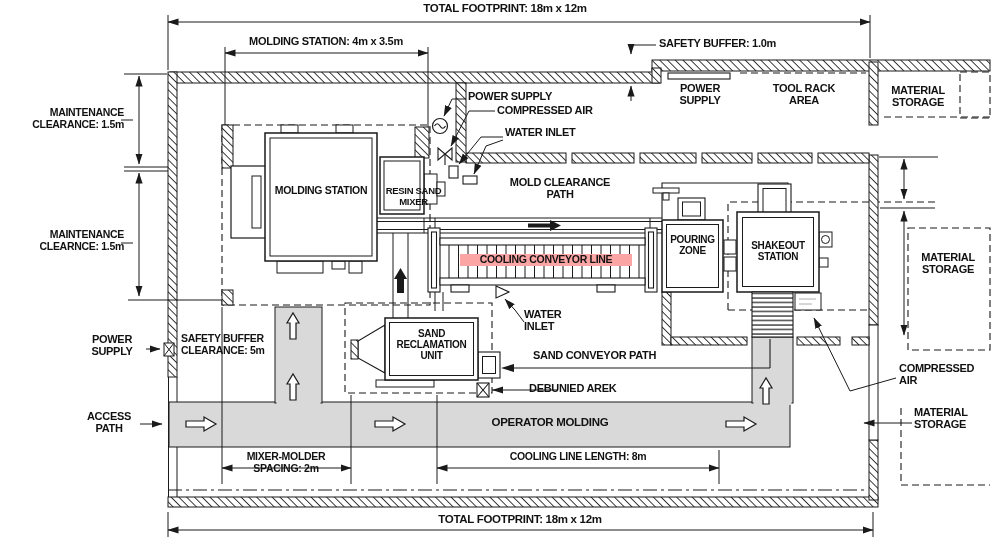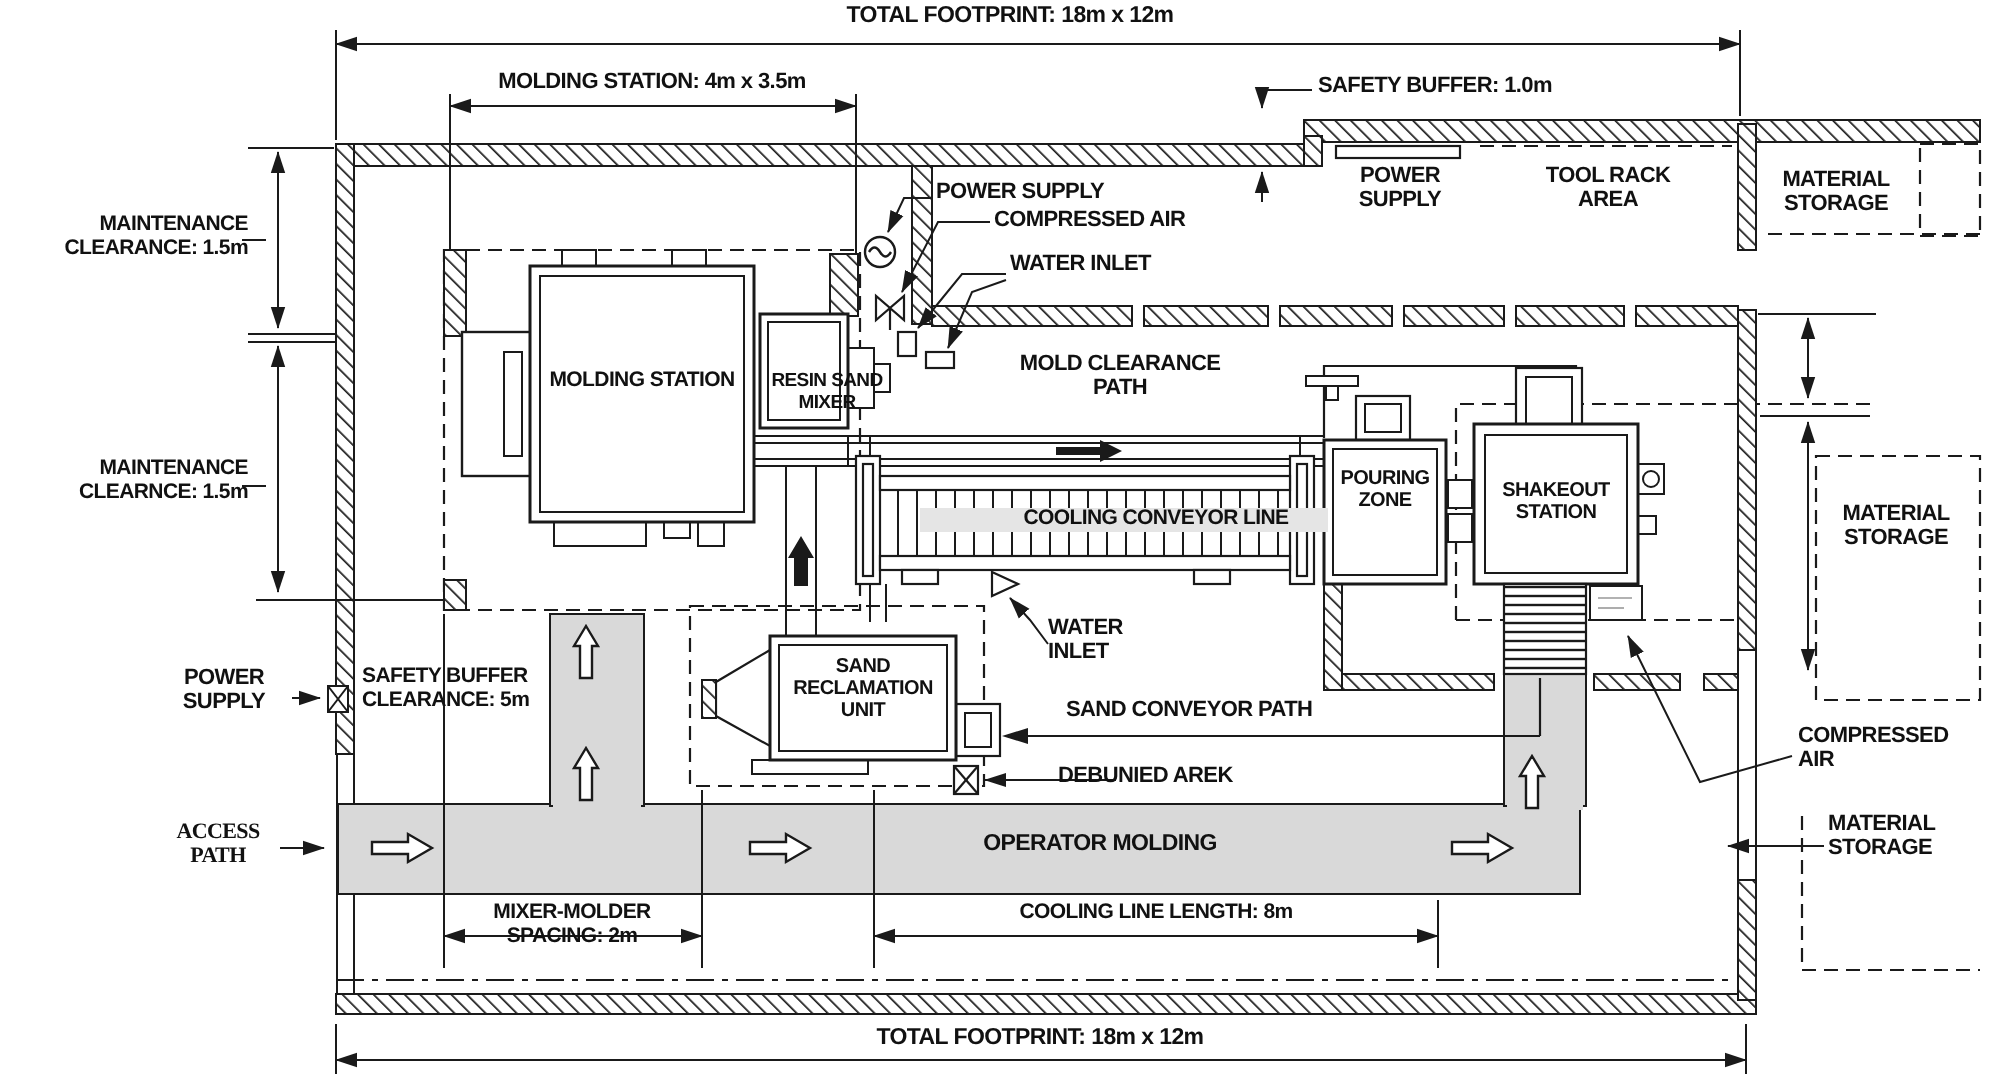--- a/index.html
+++ b/index.html
@@ -4,21 +4,21 @@
 <style>
   html,body{margin:0;padding:0;background:#fff;}
   .stage{position:relative;width:1000px;height:545px;background:#fff;overflow:hidden;
          font-family:"Liberation Sans","DejaVu Sans",sans-serif;}
   .stage svg{position:absolute;left:0;top:0;}
   .lb{position:absolute;font-weight:bold;color:#111;font-size:11px;line-height:1.12;
       text-align:center;letter-spacing:-0.3px;white-space:normal;z-index:5;}
   .nw{white-space:nowrap;}
   .lt{text-align:left;}
   .rt{text-align:right;}
-  .bg{background:#e5e5e5;padding-left:32px;}
+  .bg{background:#fca5a5;}
   .s10{font-size:10px;}
   .s105{font-size:10.5px;}
   .s95{font-size:9.5px;}
   .s115{font-size:11.5px;}
 </style>
 </head>
 <body>
 
 <div class="stage">
 
@@ -308,21 +308,21 @@
 <div class="lb nw s105 bg" style="left:460px;top:254px;width:172px;">COOLING CONVEYOR LINE</div>
 <div class="lb s10" style="left:662px;top:234px;width:61px;">POURING ZONE</div>
 <div class="lb s10" style="left:740px;top:240px;width:76px;">SHAKEOUT STATION</div>
 <div class="lb" style="left:907px;top:251px;width:82px;">MATERIAL STORAGE</div>
 <div class="lb lt" style="left:524px;top:308px;width:56px;">WATER INLET</div>
 <div class="lb s10" style="left:389px;top:328px;width:85px;">SAND RECLAMATION UNIT</div>
 <div class="lb nw" style="left:533px;top:349px;">SAND CONVEYOR PATH</div>
 <div class="lb nw" style="left:529px;top:382px;">DEBUNIED AREK</div>
 <div class="lb" style="left:82px;top:333px;width:60px;">POWER SUPPLY</div>
 <div class="lb lt s105" style="left:181px;top:333px;width:105px;">SAFETY BUFFER CLEARANCE: 5m</div>
-<div class="lb" style="left:80px;top:410px;width:58px;font-family:Liberation Serif, serif;">ACCESS PATH</div>
+<div class="lb" style="left:80px;top:410px;width:58px;">ACCESS PATH</div>
 <div class="lb nw s115" style="left:460px;top:416px;width:180px;">OPERATOR MOLDING</div>
 <div class="lb lt" style="left:899px;top:362px;width:92px;">COMPRESSED AIR</div>
 <div class="lb lt" style="left:914px;top:406px;width:80px;">MATERIAL STORAGE</div>
 <div class="lb s105" style="left:236px;top:451px;width:100px;">MIXER-MOLDER SPACING: 2m</div>
 <div class="lb nw s105" style="left:478px;top:451px;width:200px;">COOLING LINE LENGTH: 8m</div>
 <div class="lb nw s115" style="left:400px;top:513px;width:240px;">TOTAL FOOTPRINT: 18m x 12m</div>
 
 </div>
 
 </body></html>

